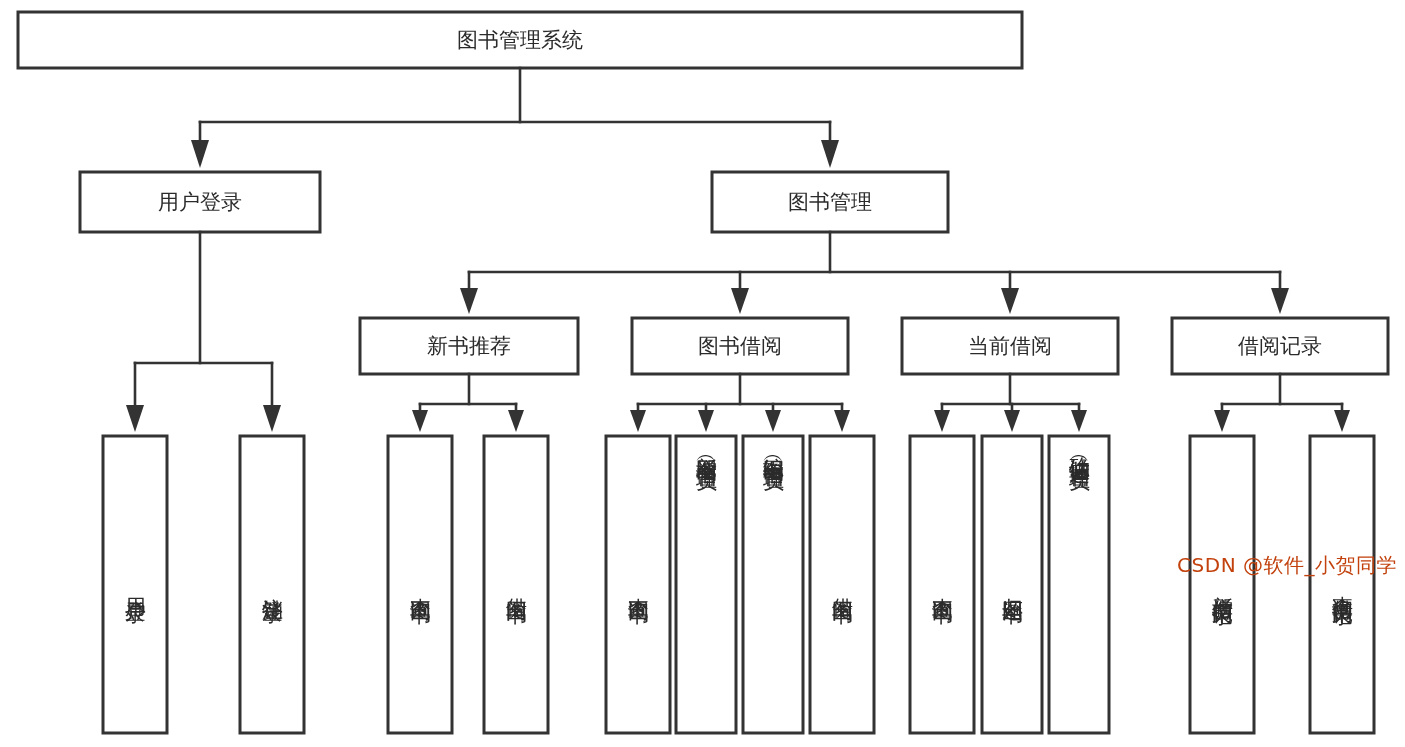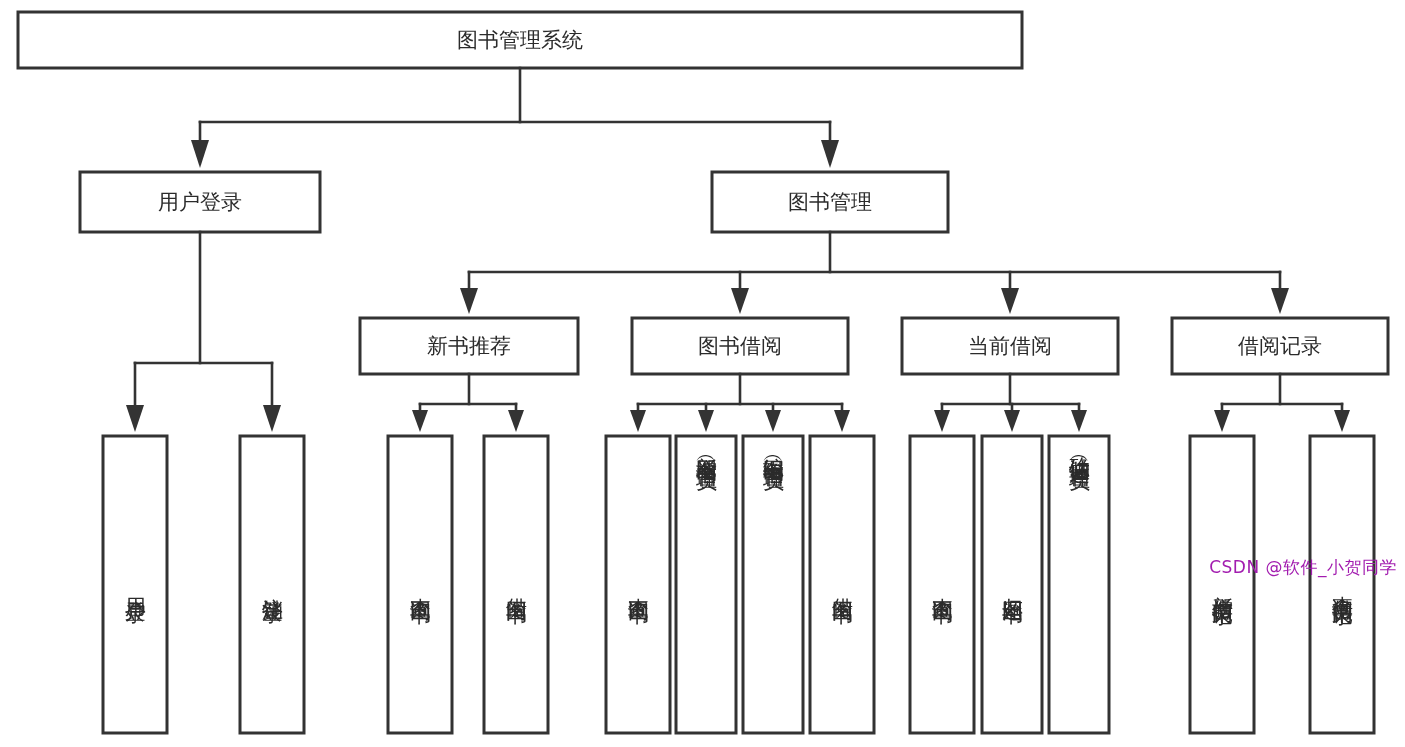--- a/index.html
+++ b/index.html
@@ -65,22 +65,22 @@
     letter-spacing: 2px;
     color: #2b2b2b;
     white-space: nowrap;
     text-align: center;
   }
   .watermark {
     position: absolute;
     right: 8px;
     bottom: 6px;
     font-family: "DejaVu Sans", "Liberation Sans", sans-serif;
-    font-size: 17px;
-    color: #a21caf;
+    font-size: 20px;
+    color: #c2410c;
     white-space: nowrap;
     letter-spacing: 0.5px;
     text-align: center;
   }
 </style>
 </head>
 <body>
 
 <div id="diagram-root">
 

